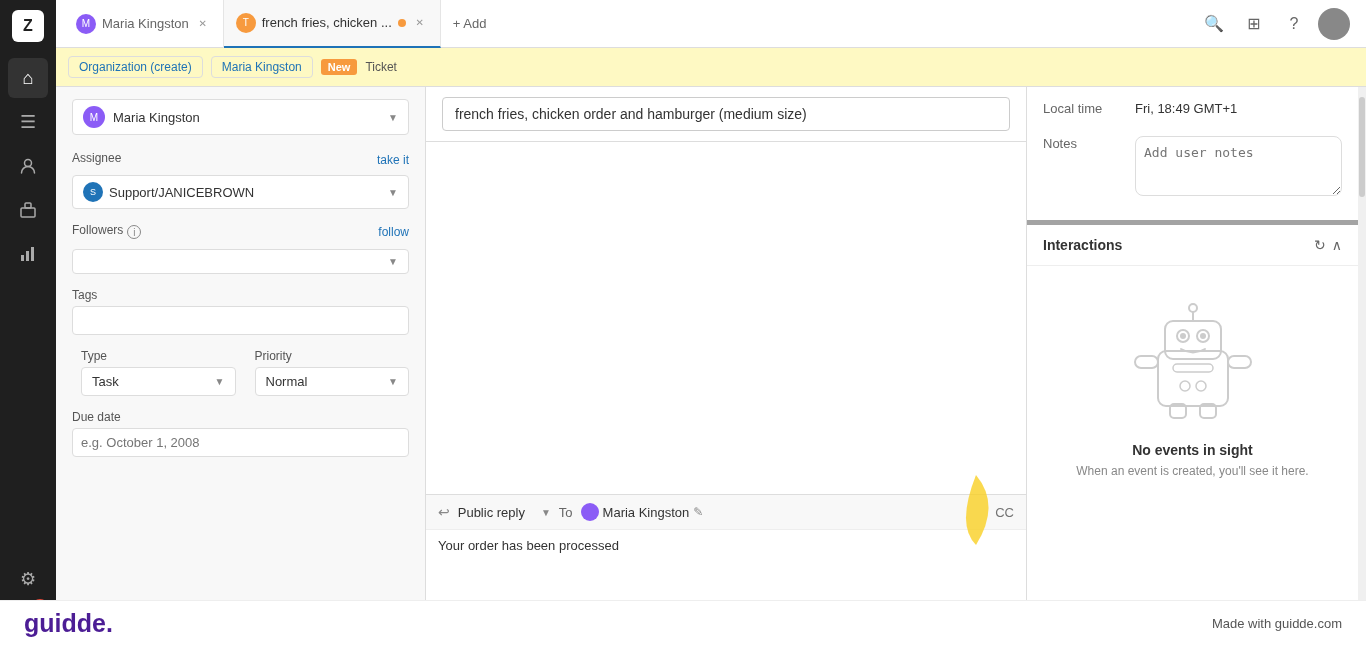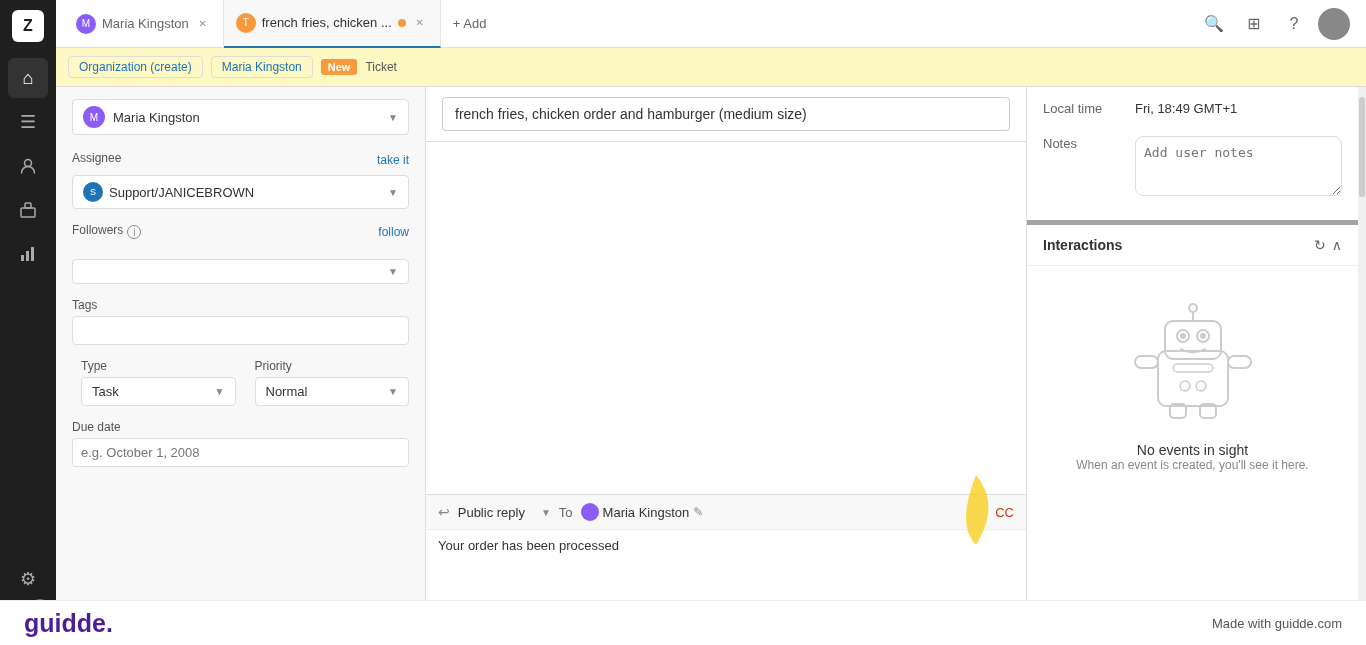--- a/index.html
+++ b/index.html
@@ -51,21 +51,21 @@
     .form-row-2col .form-group { flex: 1; margin-left: 9px; }
 
     .form-input { width: 100%; border: 1px solid #ddd; border-radius: 4px; padding: 6px 8px; font-size: 13px; color: #333; background: #fff; outline: none; }
 
     .assignee-row { display: flex; align-items: center; justify-content: space-between; margin-bottom: 6px; }
     .take-it-link { color: #1f73b7; font-size: 12px; cursor: pointer; text-decoration: none; }
 
     .assignee-select { display: flex; align-items: center; gap: 6px; background: #fff; border: 1px solid #ddd; border-radius: 4px; padding: 6px 10px; cursor: pointer; justify-content: space-between; width: 100%; }
     .assignee-avatar { width: 20px; height: 20px; border-radius: 50%; background: #1f73b7; display: flex; align-items: center; justify-content: center; color: #fff; font-size: 9px; flex-shrink: 0; }
 
-    .followers-row { display: flex; align-items: center; justify-content: space-between; margin-bottom: 18px; }
+    .followers-row { display: flex; align-items: center; justify-content: space-between; margin-bottom: 8px; }
     .follow-link { color: #1f73b7; font-size: 12px; cursor: pointer; }
 
     .custom-select { display: flex; align-items: center; background: #fff; border: 1px solid #ddd; border-radius: 4px; padding: 6px 10px; cursor: pointer; justify-content: space-between; width: 100%; }
     .chevron-down { font-size: 10px; color: #888; }
 
     .info-icon { width: 14px; height: 14px; border-radius: 50%; border: 1px solid #888; display: inline-flex; align-items: center; justify-content: center; font-size: 10px; color: #888; cursor: pointer; margin-left: 4px; }
 
     
     .middle-panel { flex: 1; display: flex; flex-direction: column; overflow: hidden; }
 
@@ -73,21 +73,21 @@
     .ticket-subject-input { width: 100%; border: 1px solid #ccc; border-radius: 4px; padding: 8px 12px; font-size: 14px; color: #333; outline: none; }
 
     .ticket-body { flex: 1; background: #fff; padding: 12px 16px; overflow-y: auto; position: relative; }
 
     .reply-bar { border-top: 1px solid #ddd; background: #f8f8f8; padding: 0; }
     .reply-header { display: flex; align-items: center; gap: 8px; padding: 8px 12px; border-bottom: 1px solid #eee; }
     .reply-type-btn { display: flex; align-items: center; gap: 16px; background: none; border: none; font-size: 13px; color: #333; cursor: pointer; font-weight: 500; }
     .reply-to-label { font-size: 13px; color: #666; }
     .reply-to-user { display: flex; align-items: center; gap: 4px; font-size: 13px; color: #333; }
     .reply-to-avatar { width: 18px; height: 18px; border-radius: 50%; background: #8b5cf6; display: inline-block; }
-    .reply-cc { margin-left: auto; font-size: 13px; color: #c2410c; cursor: pointer; }
+    .reply-cc { margin-left: auto; font-size: 13px; color: #737373; cursor: pointer; }
     .reply-edit-icon { color: #888; font-size: 12px; cursor: pointer; }
 
     .reply-content { padding: 8px 12px; min-height: 80px; font-size: 13px; color: #333; background: #fff; }
 
     .reply-toolbar { display: flex; align-items: center; gap: 12px; padding: 8px 12px; border-top: 1px solid #eee; }
     .toolbar-icon { color: #666; cursor: pointer; font-size: 15px; }
 
     
     .right-panel { width: 340px; background: #fff; border-left: 1px solid #ddd; display: flex; flex-direction: column; overflow: hidden; flex-shrink: 0; position: relative; }
     .right-panel-scroll { overflow-y: auto; flex: 1; }
@@ -103,21 +103,21 @@
     .interactions-title { font-size: 14px; font-weight: 600; color: #333; flex: 1; }
     .interactions-actions { display: flex; gap: 6px; }
     .interactions-icon-btn { color: #666; cursor: pointer; font-size: 14px; }
 
     .interactions-body { display: flex; flex-direction: column; align-items: center; justify-content: flex-start; padding: 20px 16px; flex: 1; }
 
     
     .robot-illustration { width: 160px; height: 130px; margin: 10px auto 16px; }
     .robot-illustration svg { width: 100%; height: 100%; }
 
-    .no-events-title { font-size: 14px; font-weight: 400; color: #333; text-align: center; }
+    .no-events-title { font-size: 14px; font-weight: 700; color: #333; text-align: center; margin-bottom: 6px; }
     .no-events-desc { font-size: 12px; color: #888; text-align: center; }
 
     
     .guidde-footer { position: fixed; bottom: 0; left: 0; right: 0; height: 45px; background: #fff; border-top: 1px solid #eee; display: flex; align-items: center; justify-content: space-between; padding: 0 24px; z-index: 100; }
     .guidde-logo { font-size: 25px; font-weight: 700; color: #4c1d95; }
     .guidde-made { font-size: 13px; color: #555; }
 
     
     .panel-scrollbar { width: 8px; background: #f0f0f0; position: relative; flex-shrink: 0; }
     .panel-scrollbar-thumb { width: 6px; height: 100px; background: #ccc; border-radius: 3px; position: absolute; top: 10px; left: 1px; }

